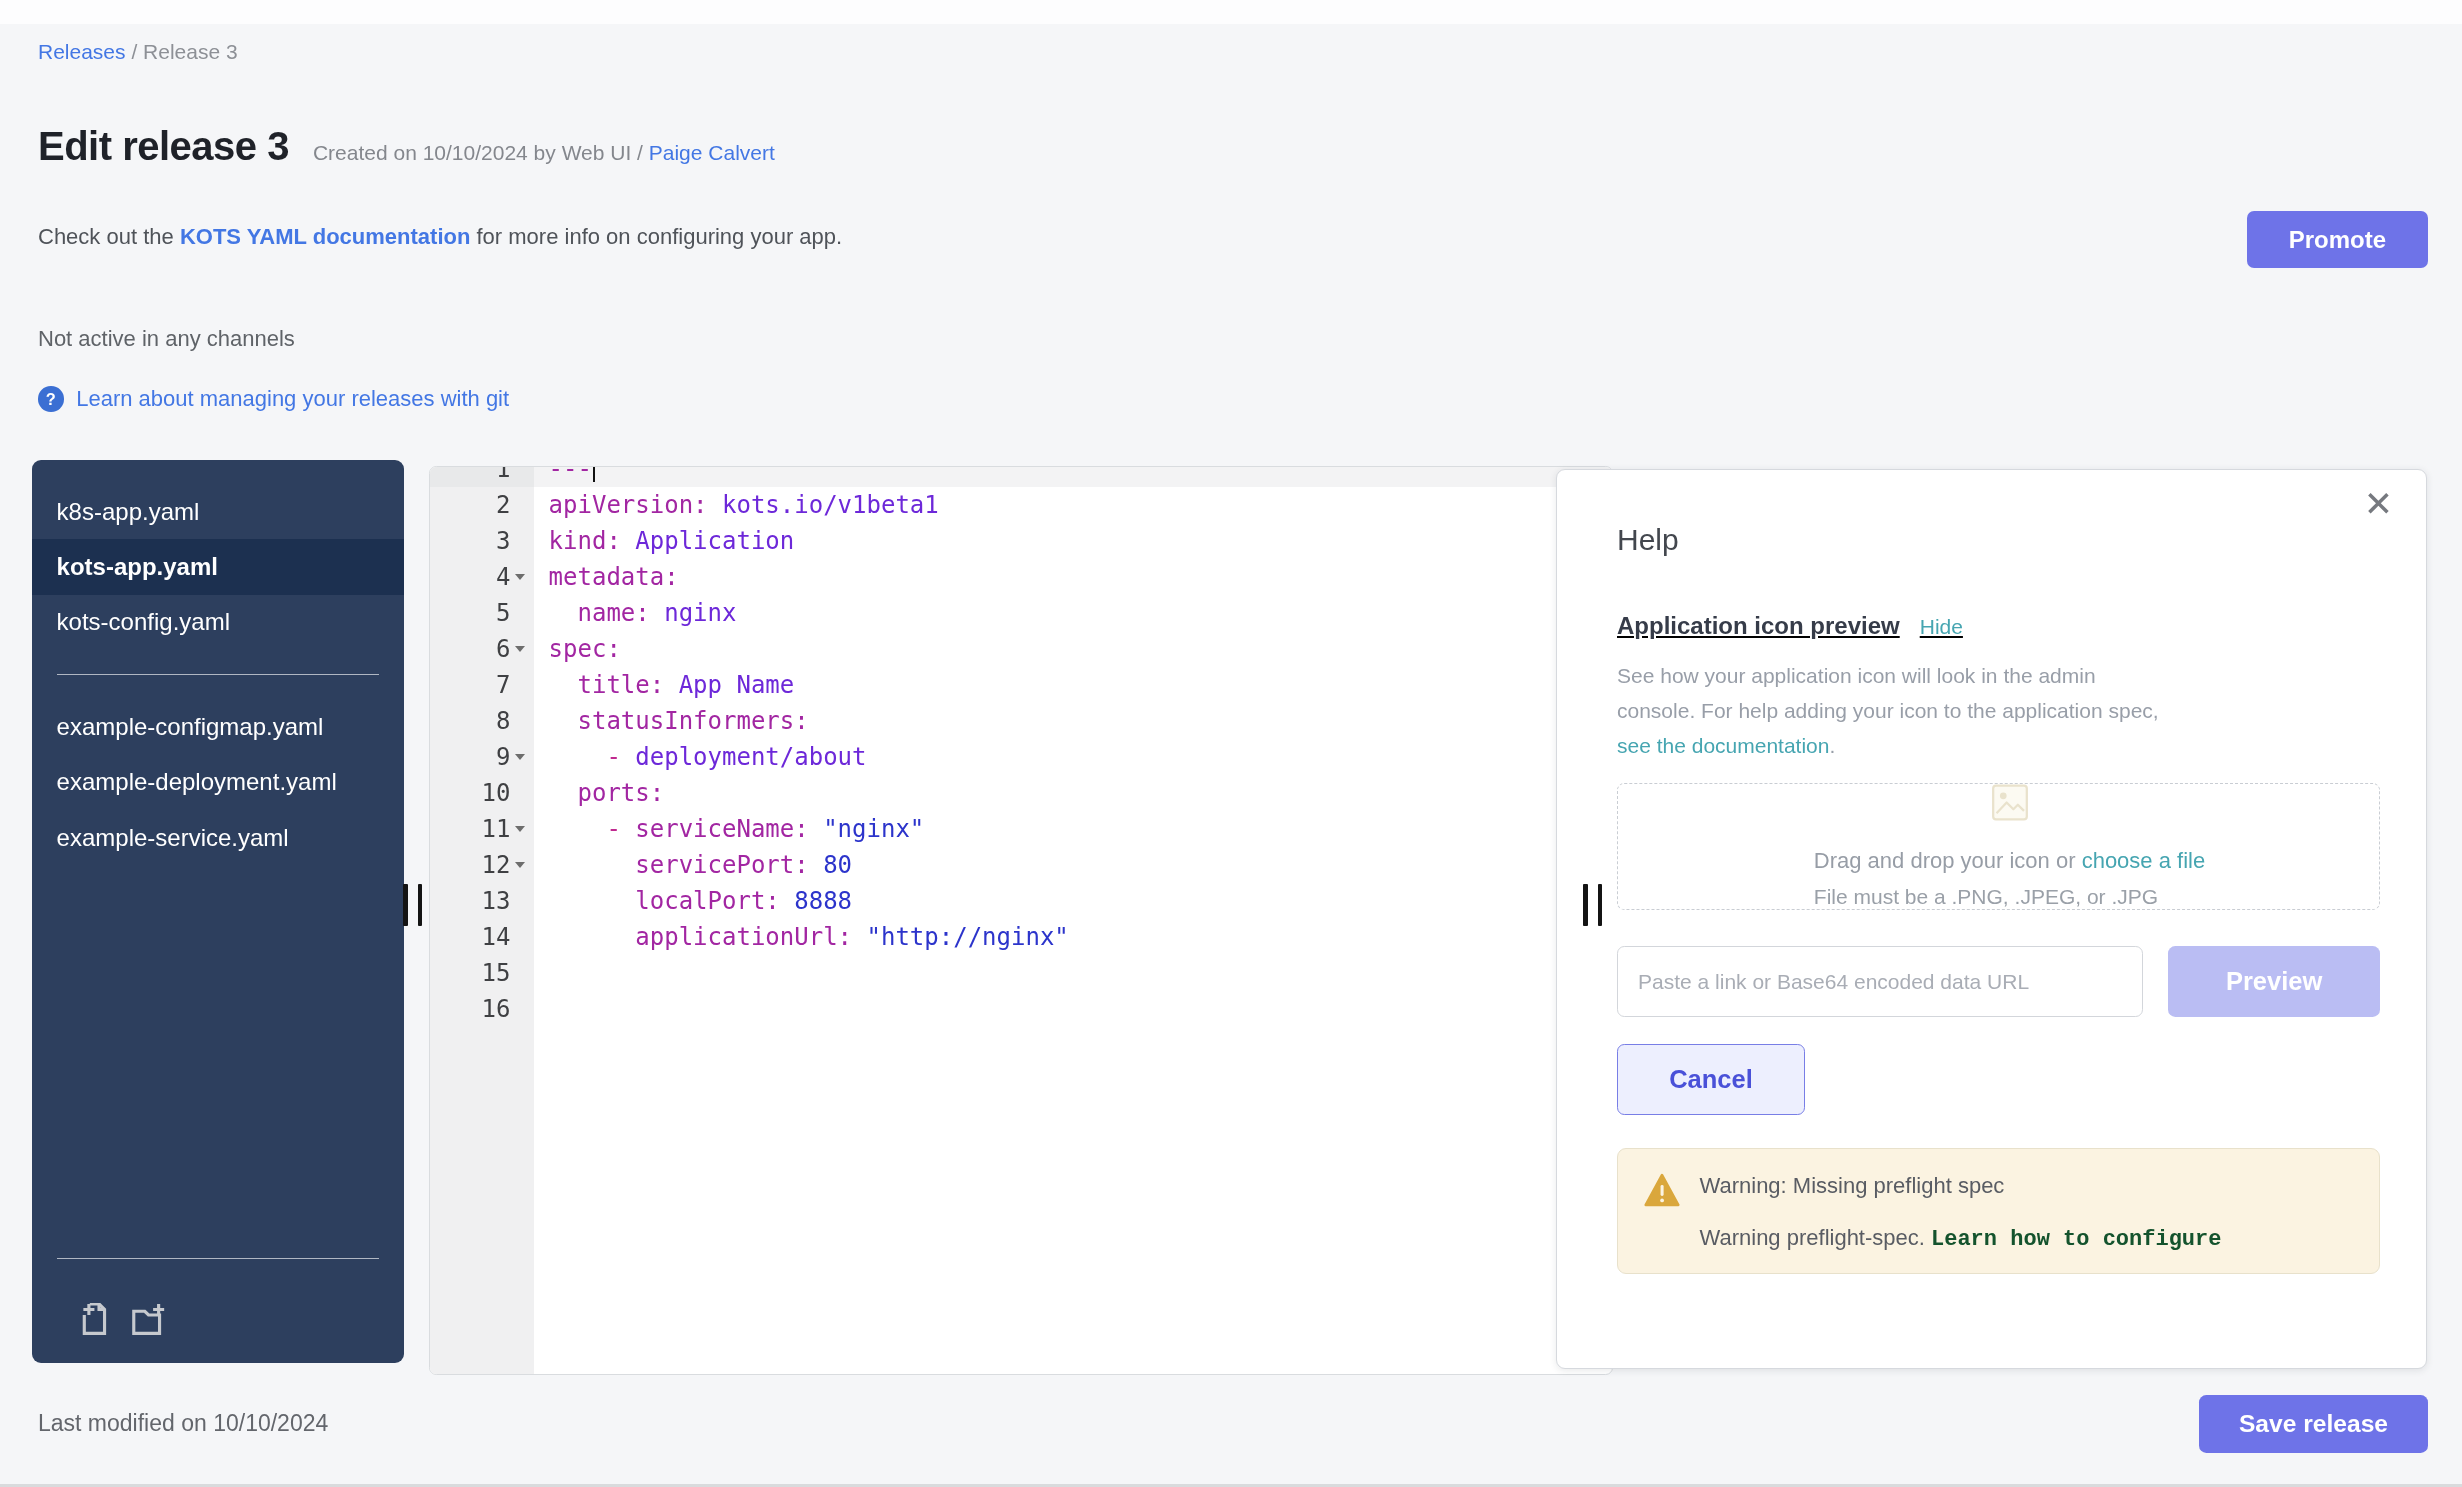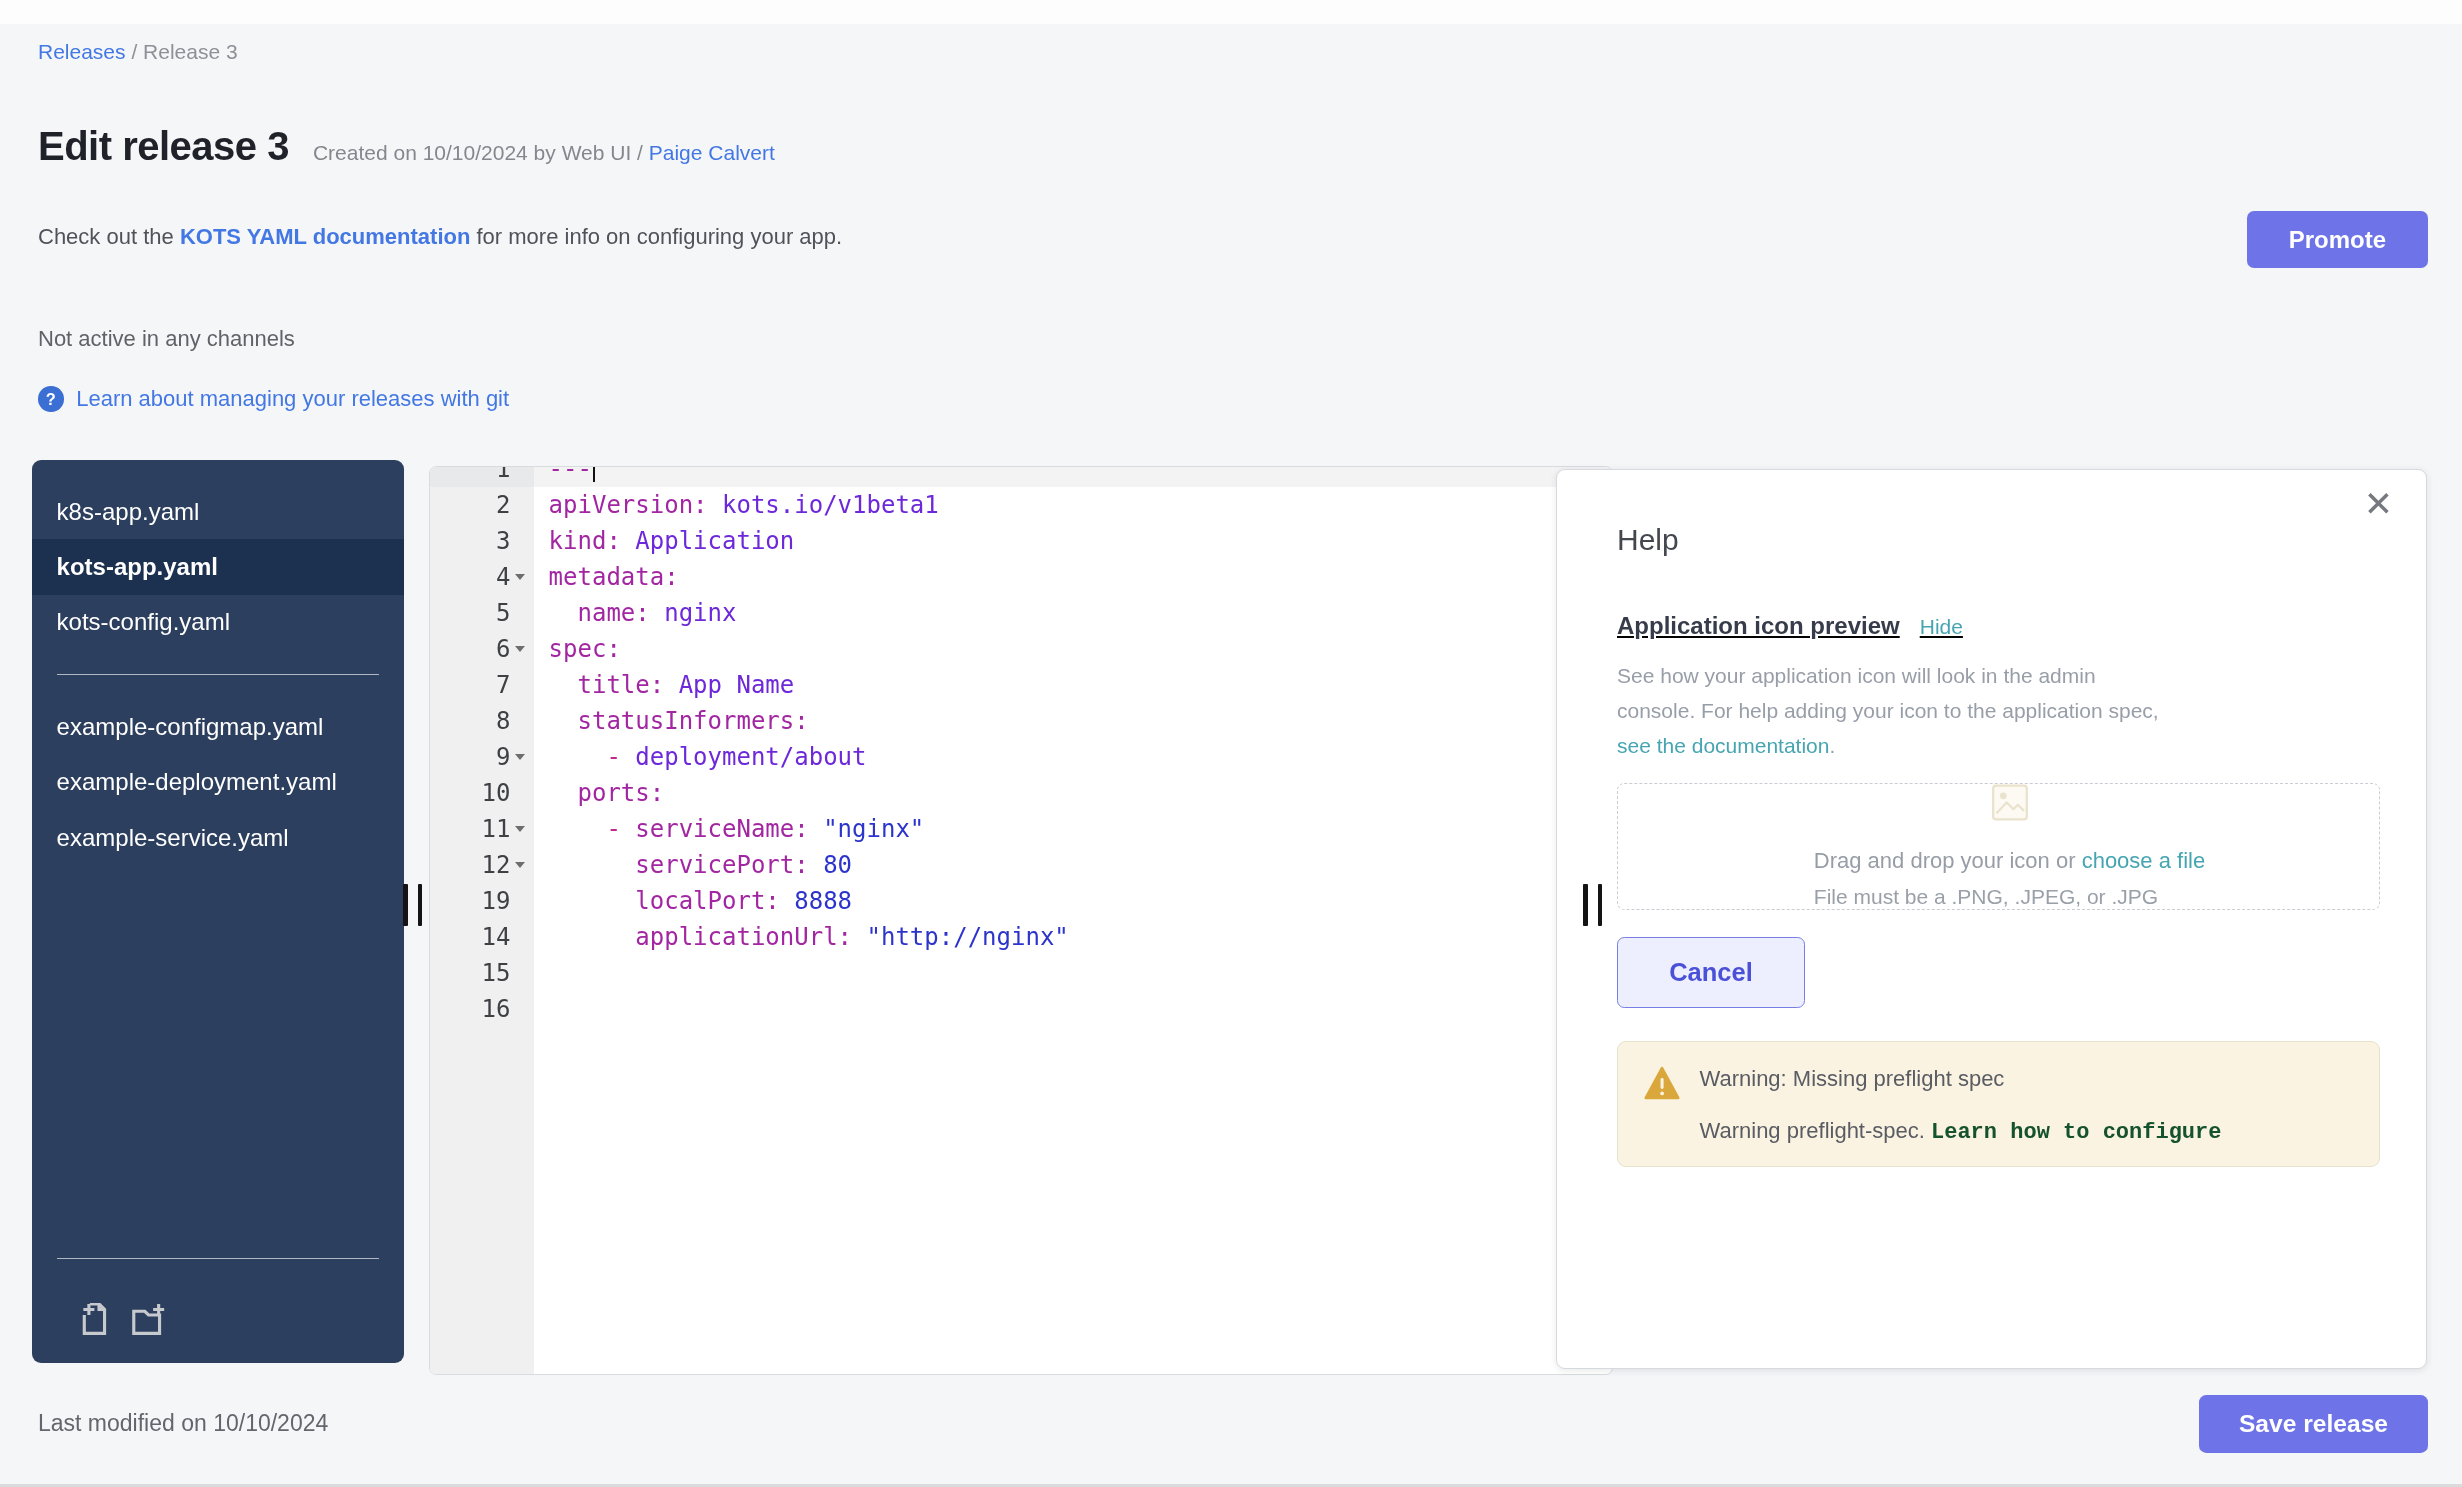--- a/index.html
+++ b/index.html
@@ -203,21 +203,21 @@
         </div>
         <div class="gut-cell">
           <span class="num">11</span>
           <span class="arr fold"></span>
         </div>
         <div class="gut-cell">
           <span class="num">12</span>
           <span class="arr fold"></span>
         </div>
         <div class="gut-cell">
-          <span class="num">19</span>
+          <span class="num">13</span>
           <span class="arr"></span>
         </div>
         <div class="gut-cell">
           <span class="num">14</span>
           <span class="arr"></span>
         </div>
         <div class="gut-cell">
           <span class="num">15</span>
           <span class="arr"></span>
         </div>
@@ -268,20 +268,24 @@
         <rect x="3" y="3" width="60" height="60" rx="5" fill="#fcfaf2" stroke="#e9e2cc" stroke-width="4"></rect>
         <circle cx="21" cy="21" r="6" fill="#e9e2cc"></circle>
         <path d="M9 52 L27 33 L39 45 L47 37 L58 48" fill="none" stroke="#e9e2cc" stroke-width="4" stroke-linejoin="round"></path>
       </svg>
       <div>
         <div class="dz-text1"><span>Drag and drop your icon or </span><a href="#" class="teal">choose a file</a></div>
         <div class="dz-text2">File must be a .PNG, .JPEG, or .JPG</div>
       </div>
     </div>
 
+    <div class="input-row">
+      <input class="icon-input" type="text" placeholder="Paste a link or Base64 encoded data URL" style="">
+      <button class="preview-btn" disabled="">Preview</button>
+    </div>
 
     <button class="cancel-btn">Cancel</button>
 
     <div class="warning-box">
       <svg width="36" height="35" viewBox="0 0 40 38">
         <path d="M20 2 L38 35 H2 Z" fill="#daa73c" stroke="#daa73c" stroke-width="3" stroke-linejoin="round"></path>
         <rect x="18.4" y="13" width="3.4" height="12" rx="1.6" fill="#fbf3e1"></rect>
         <circle cx="20.1" cy="30" r="2.1" fill="#fbf3e1"></circle>
       </svg>
       <div class="warn-texts">

